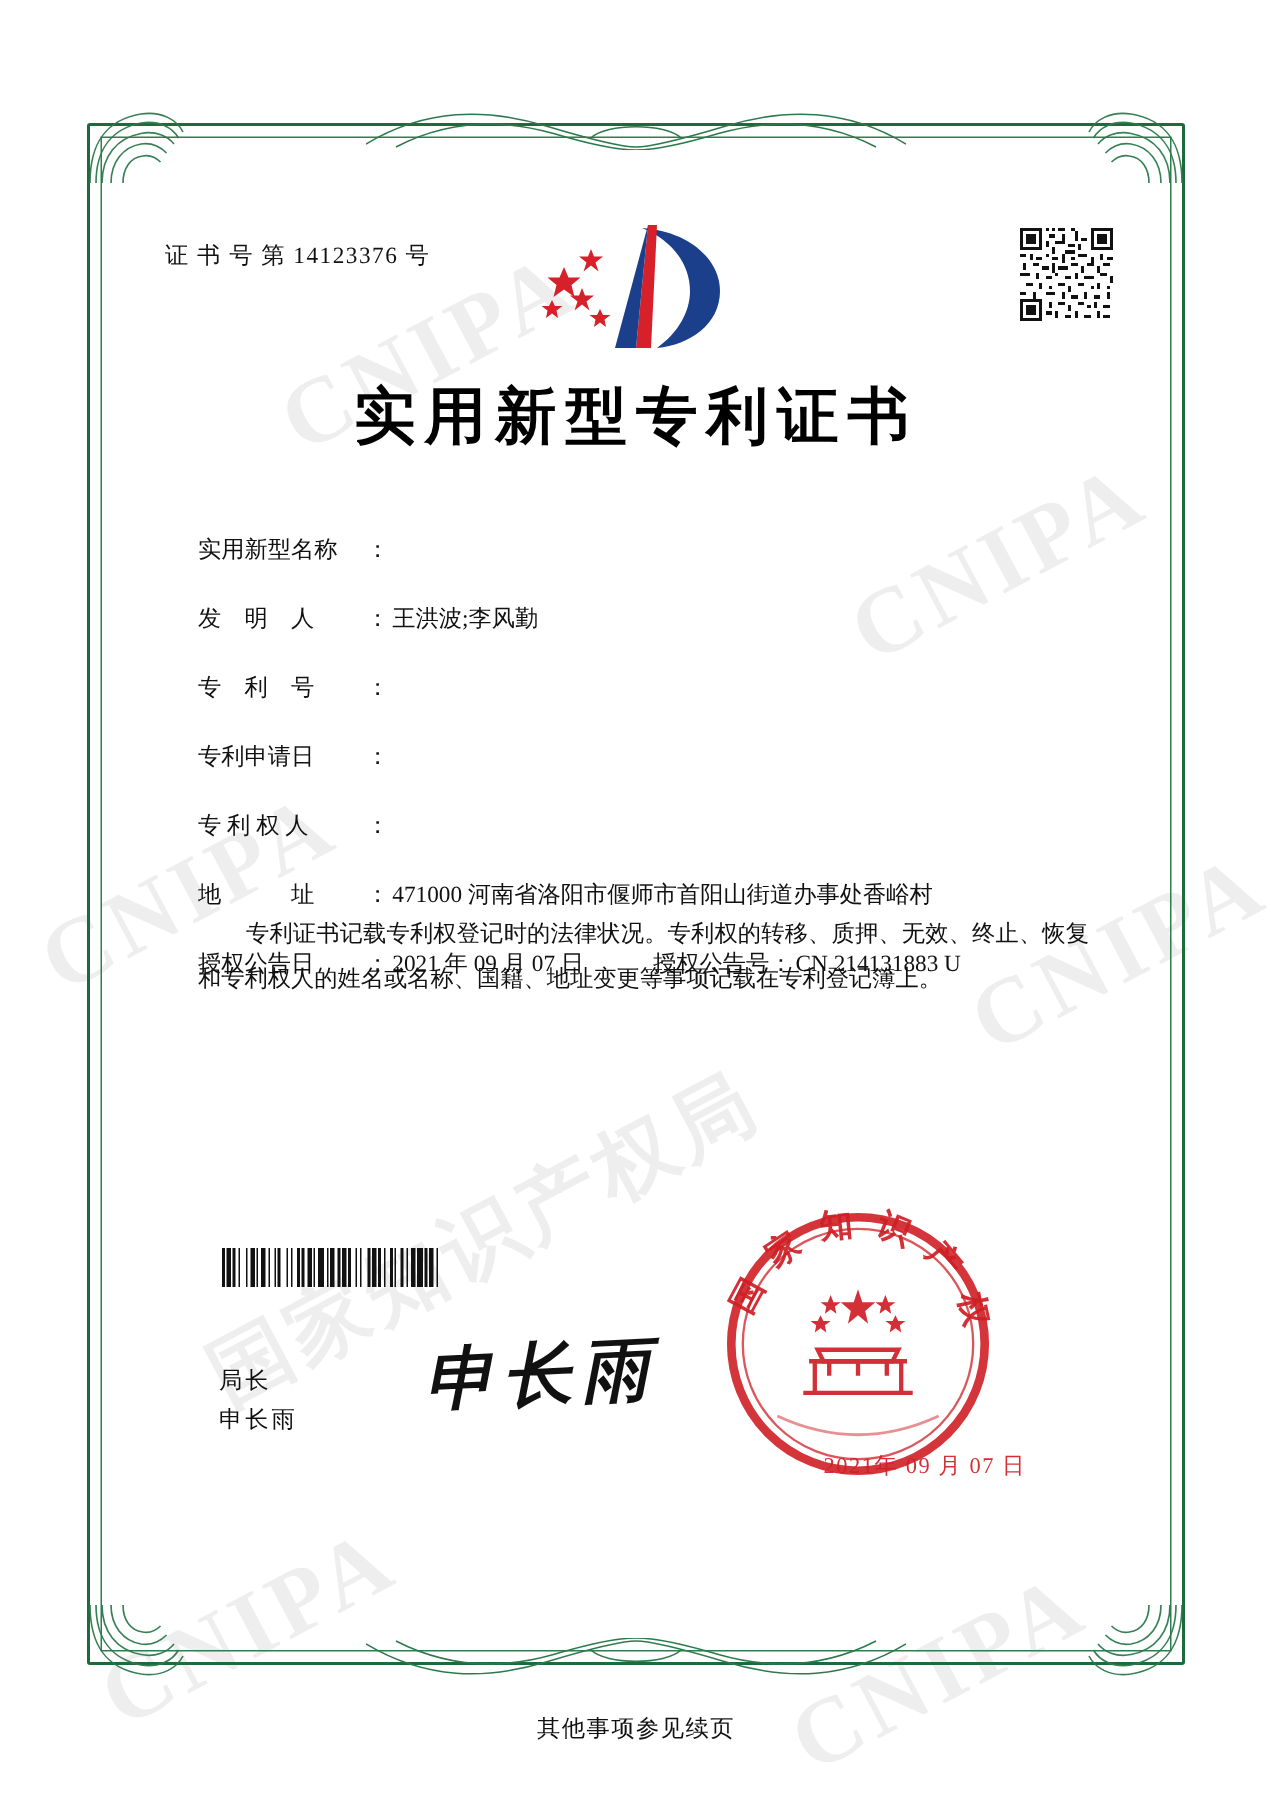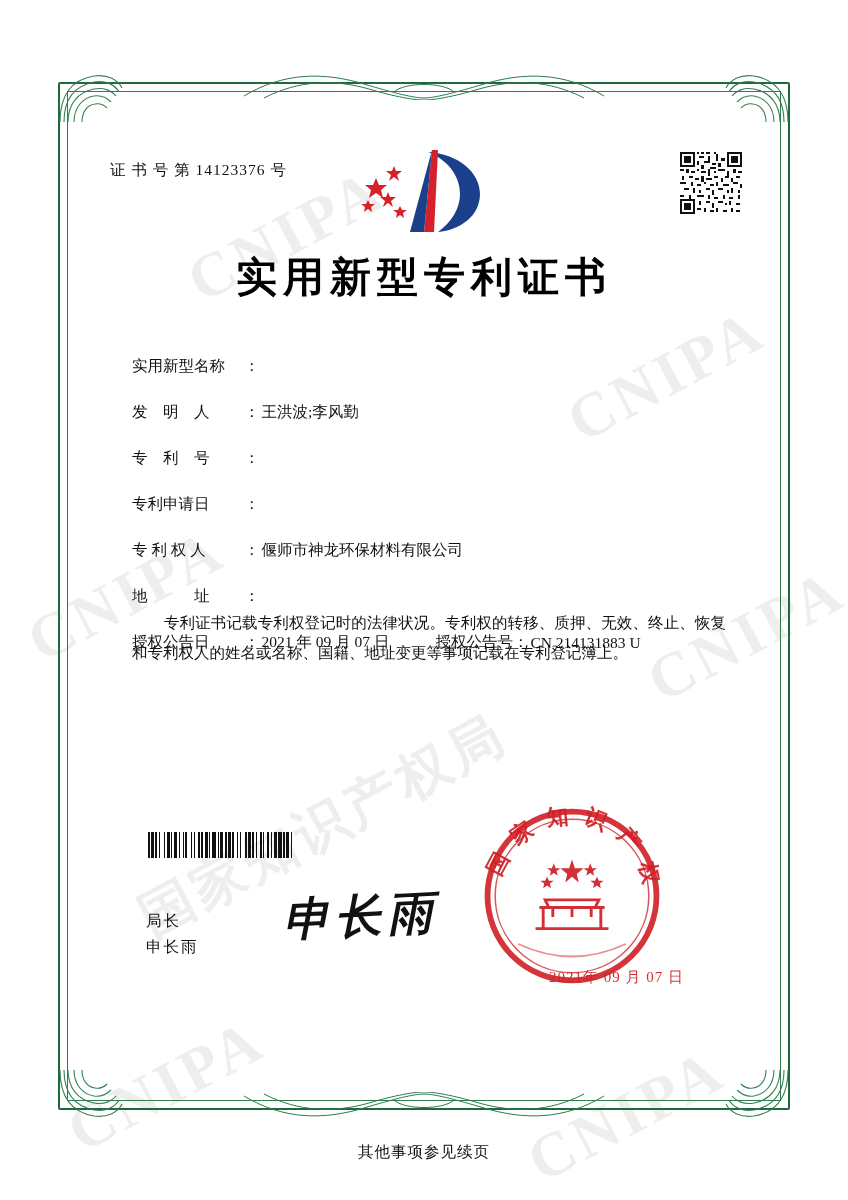--- a/index.html
+++ b/index.html
@@ -464,25 +464,25 @@
           <div class="field-label">专　利　号</div>
           <div class="field-colon">：</div>
         </div>
         <div class="field-row">
           <div class="field-label">专利申请日</div>
           <div class="field-colon">：</div>
         </div>
         <div class="field-row">
           <div class="field-label">专 利 权 人</div>
           <div class="field-colon">：</div>
-          <div class="field-value">偃师市神龙环保材料有限公司</div>
         </div>
         <div class="field-row">
           <div class="field-label">地　　　址</div>
           <div class="field-colon">：</div>
+          <div class="field-value">471000 河南省洛阳市偃师市首阳山街道办事处香峪村</div>
         </div>
         <div class="field-row pair">
           <div class="field-label">授权公告日</div>
           <div class="field-colon">：</div>
           <div class="field-value">2021 年 09 月 07 日</div>
           <div class="field-second-label">授权公告号</div>
           <div class="field-colon">：</div>
           <div>CN 214131883 U</div>
         </div>
       </div>

